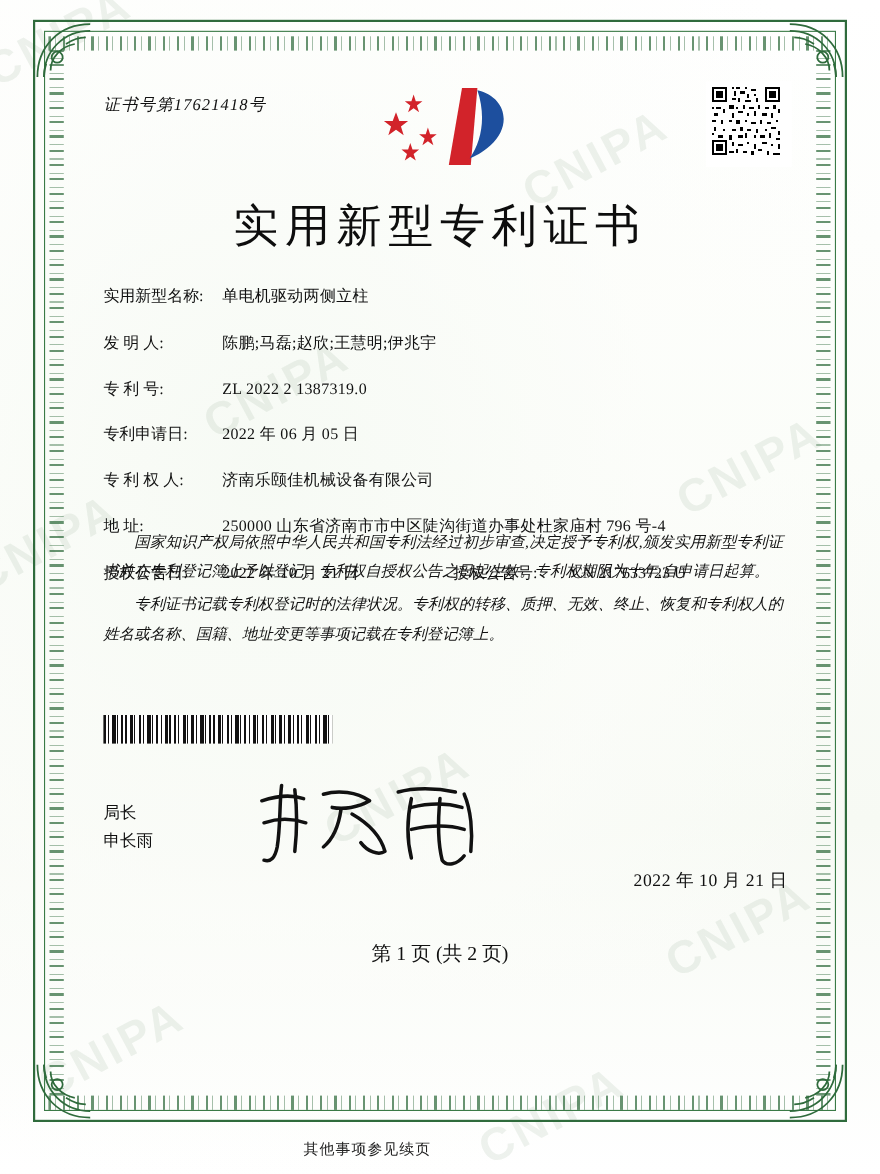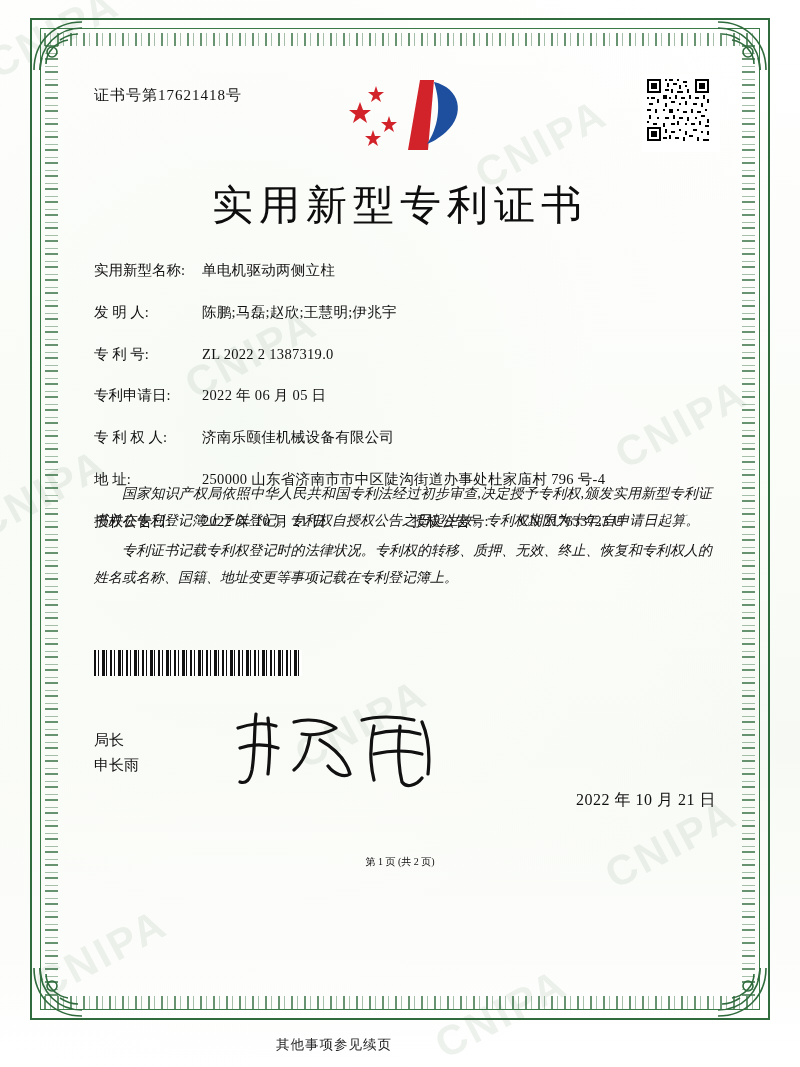--- a/index.html
+++ b/index.html
@@ -123,20 +123,21 @@
   }
 
   .cert-no {
     position: absolute;
     left: 24px;
     top: 26px;
     font-size: 15px;
     color: #111;
     letter-spacing: 1px;
     font-family: "Liberation Serif", serif;
+    font-style: italic;
   }
 
   .emblem {
     position: absolute;
     left: 272px;
     top: 12px;
     width: 130px;
     height: 90px;
   }
   .qr {
@@ -258,21 +259,21 @@
     color: #111;
     letter-spacing: .5px;
   }
 
   .page-num {
     position: absolute;
     left: 0;
     top: 795px;
     width: 660px;
     text-align: center;
-    font-size: 10px;
+    font-size: 18px;
     color: #111;
   }
 
   .footer-note {
     position: absolute;
     left: 0;
     top: 1036px;
     width: 668px;
     text-align: center;
     font-size: 13.5px;

